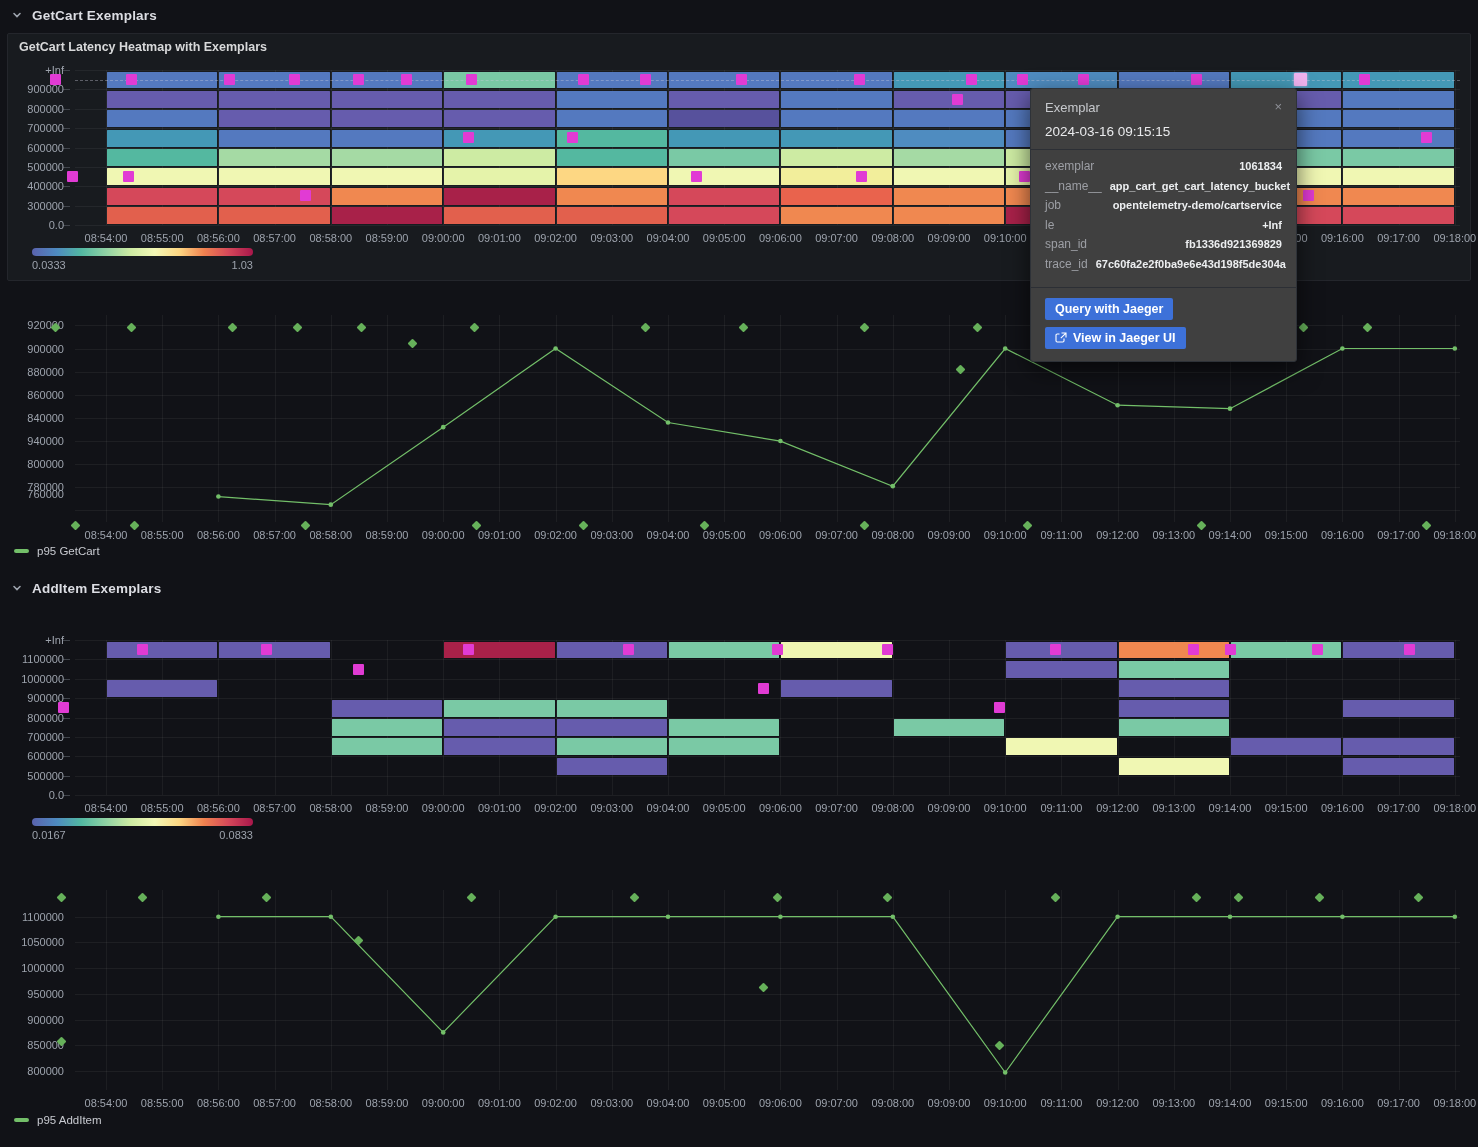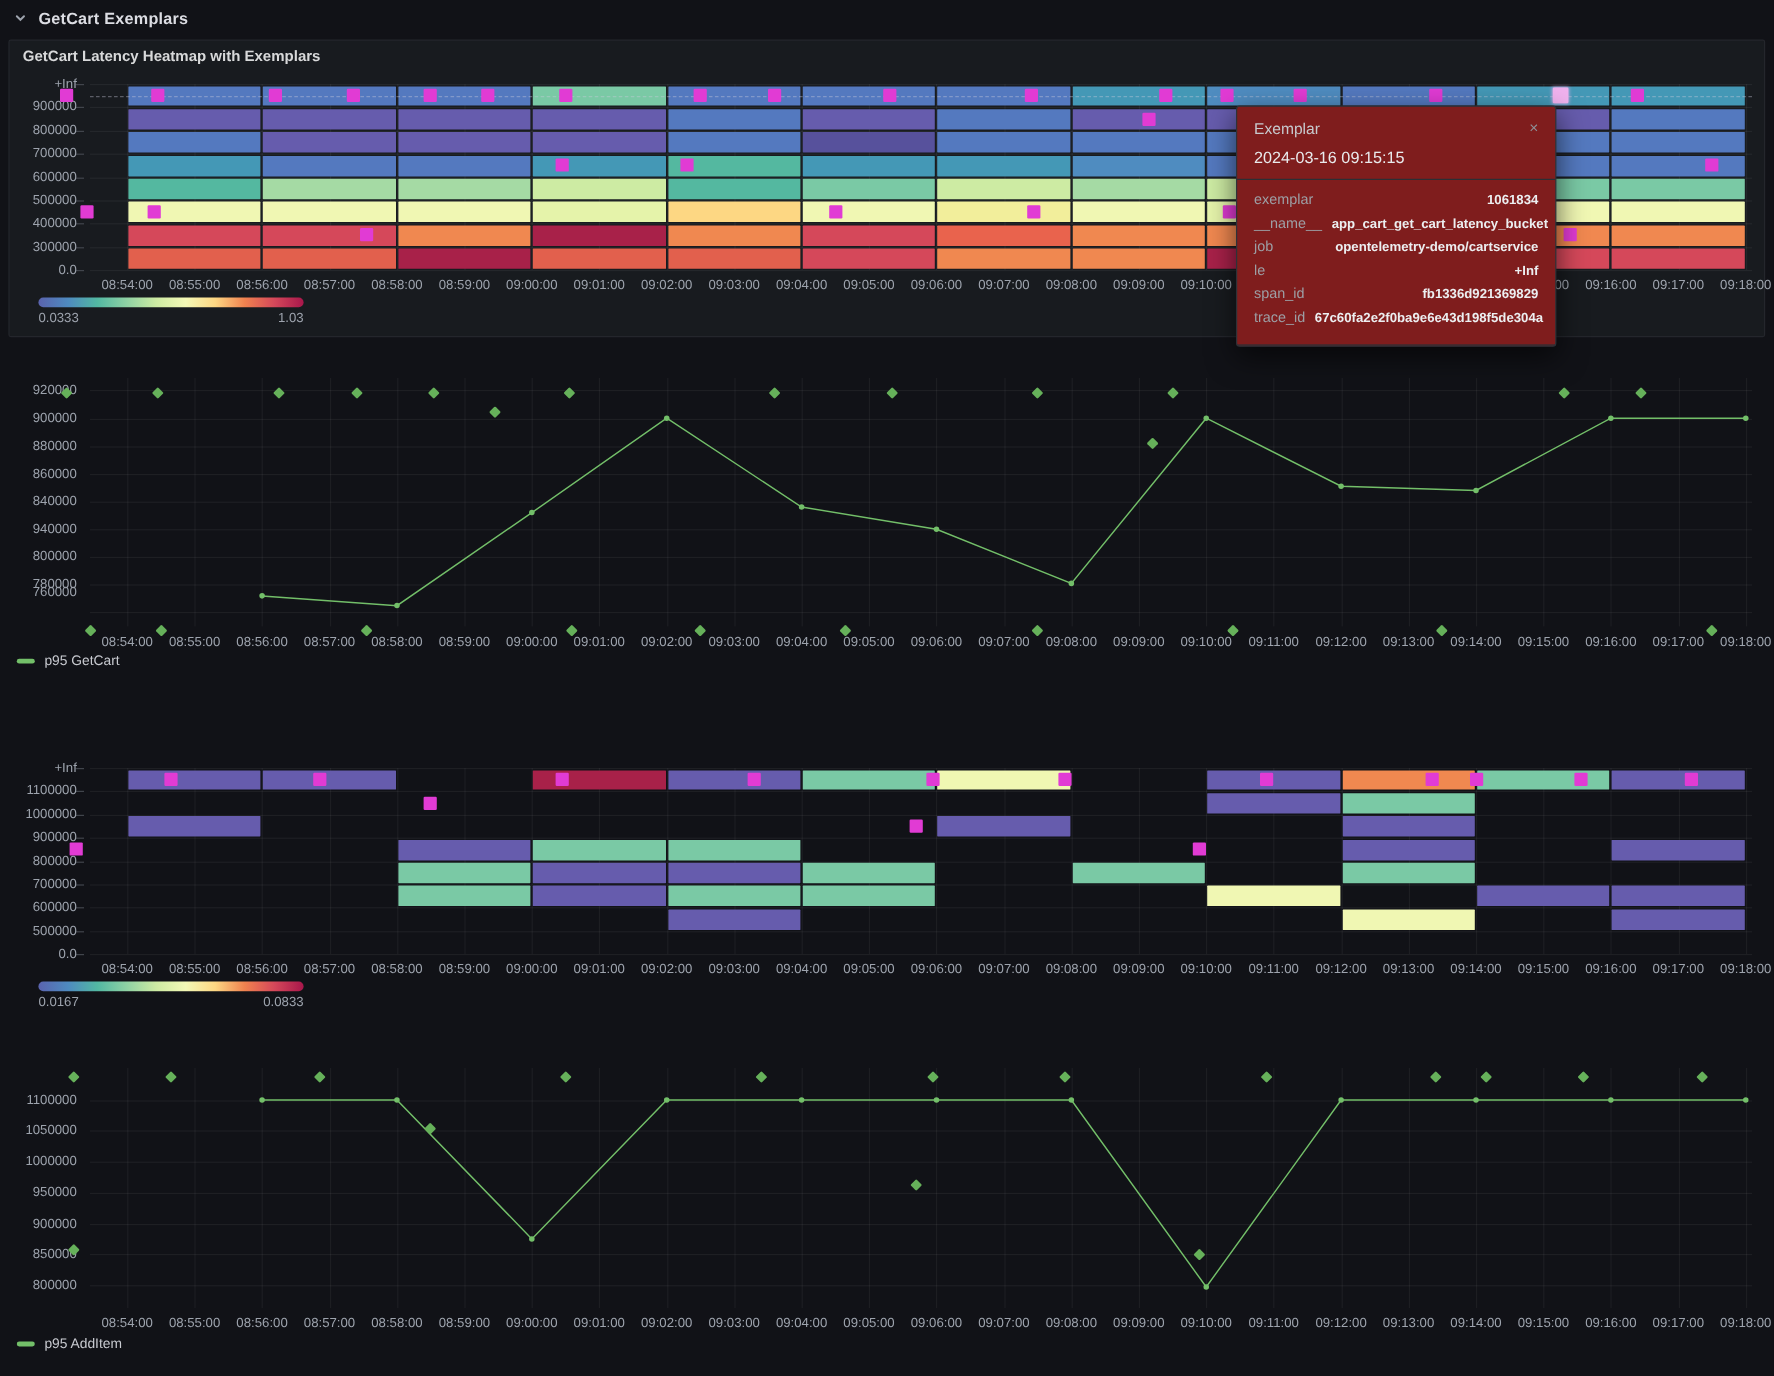--- a/index.html
+++ b/index.html
@@ -28,21 +28,21 @@
   svg.lineplot { position:absolute; left:0; top:0; overflow:visible; }
 
   .legend-item { position:absolute; display:flex; align-items:center; cursor:pointer; }
   .legend-swatch { width:15px; height:4px; border-radius:2px; background:#73bf69; margin-right:8px; }
   .legend-label { color:#c8cad0; font-size:11.5px; }
 
   .grad-bar { position:absolute; height:8px; width:221px; border-radius:4px;
     background:linear-gradient(90deg,#5a63ae,#4e8ac0,#52b8a2,#8fd2a4,#cdeba3,#f3f8b6,#fdd783,#f0824f,#d5485a,#a8174b); }
   .grad-min,.grad-max { position:absolute; color:#9da3ad; font-size:11px; }
 
-  .tooltip { position:absolute; left:1030px; top:88px; width:267px; background:#7f1d1d;
+  .tooltip { position:absolute; left:1030px; top:88px; width:267px; background:#404040;
     border:1px solid #2e3238; border-radius:3px; box-shadow:0 8px 24px rgba(0,0,0,.6); z-index:20; }
   .tt-head { padding:11px 14px 10px 14px; }
   .tt-title-row { display:flex; justify-content:space-between; align-items:flex-start; }
   .tt-title { color:#c7c9cd; font-size:13px; }
   .tt-close { color:#8e9097; font-size:13px; line-height:13px; cursor:pointer; }
   .tt-time { color:#e9eaec; font-size:13.5px; margin-top:9px; }
   .tt-divider { height:1px; background:#2c2f35; margin:0; }
   .tt-fields { padding:9px 14px 10px 14px; }
   .tt-kv { display:flex; justify-content:space-between; align-items:baseline; height:19.6px; }
   .tt-key { color:#9d9fa5; font-size:12px; white-space:nowrap; margin-right:8px; }
@@ -384,20 +384,28 @@
       <div class="diamond" style="left: 786.2px; top: 206.969px; background: rgb(102, 177, 90);"></div>
       <div class="diamond" style="left: 949.18px; top: 206.969px; background: rgb(102, 177, 90);"></div>
       <div class="diamond" style="left: 1123.4px; top: 206.969px; background: rgb(102, 177, 90);"></div>
       <div class="diamond" style="left: 1348.2px; top: 206.969px; background: rgb(102, 177, 90);"></div>
     </div>
   <div class="legend-item" style="left:14px; top:545px;">
     <span class="legend-swatch"></span>
     <span class="legend-label">p95 GetCart</span>
   </div>
 
+  <div class="row-header" style="top:575px;">
+    <span class="chev">
+      <svg width="10" height="10" viewBox="0 0 10 10">
+          <polyline points="2,3.5 5,6.5 8,3.5" fill="none" stroke="#9da3ad" stroke-width="1.6" stroke-linecap="round"></polyline>
+        </svg>
+    </span>
+    <span class="row-title">AddItem Exemplars</span>
+  </div>
 
   <div class="plot" id="plot-additem-heatmap" style="left:75px; top:640px; width:1385px; height:155px;">
       <div class="gridline-v" style="left: 31px; height: 155px;"></div>
       <div class="xlab" style="left: 3px; top: 162px;">08:54:00</div>
       <div class="gridline-v" style="left: 87.2px; height: 155px;"></div>
       <div class="xlab" style="left: 59.2px; top: 162px;">08:55:00</div>
       <div class="gridline-v" style="left: 143.4px; height: 155px;"></div>
       <div class="xlab" style="left: 115.4px; top: 162px;">08:56:00</div>
       <div class="gridline-v" style="left: 199.6px; height: 155px;"></div>
       <div class="xlab" style="left: 171.6px; top: 162px;">08:57:00</div>
@@ -657,15 +665,27 @@
         <div class="tt-kv">
           <span class="tt-key">span_id</span>
           <span class="tt-val">fb1336d921369829</span>
         </div>
         <div class="tt-kv">
           <span class="tt-key">trace_id</span>
           <span class="tt-val">67c60fa2e2f0ba9e6e43d198f5de304a</span>
         </div>
       </div>
     <div class="tt-divider"></div>
+    <div class="tt-buttons" id="tt-buttons">
+        <button class="tt-btn">
+          <span>Query with Jaeger</span>
+        </button>
+        <button class="tt-btn">
+          <svg width="12" height="12" viewBox="0 0 12 12">
+            <path d="M4.5 2H2.2C1.5 2 1 2.5 1 3.2v5.6C1 9.5 1.5 10 2.2 10h5.6c.7 0 1.2-.5 1.2-1.2V6.5" fill="none" stroke="#fff" stroke-width="1.1"></path>
+            <path d="M6.5 1h4.5v4.5M10.7 1.3 5.8 6.2" fill="none" stroke="#fff" stroke-width="1.1"></path>
+          </svg>
+          <span>View in Jaeger UI</span>
+        </button>
+      </div>
   </div>
 
 </div>
 
 </body></html>

